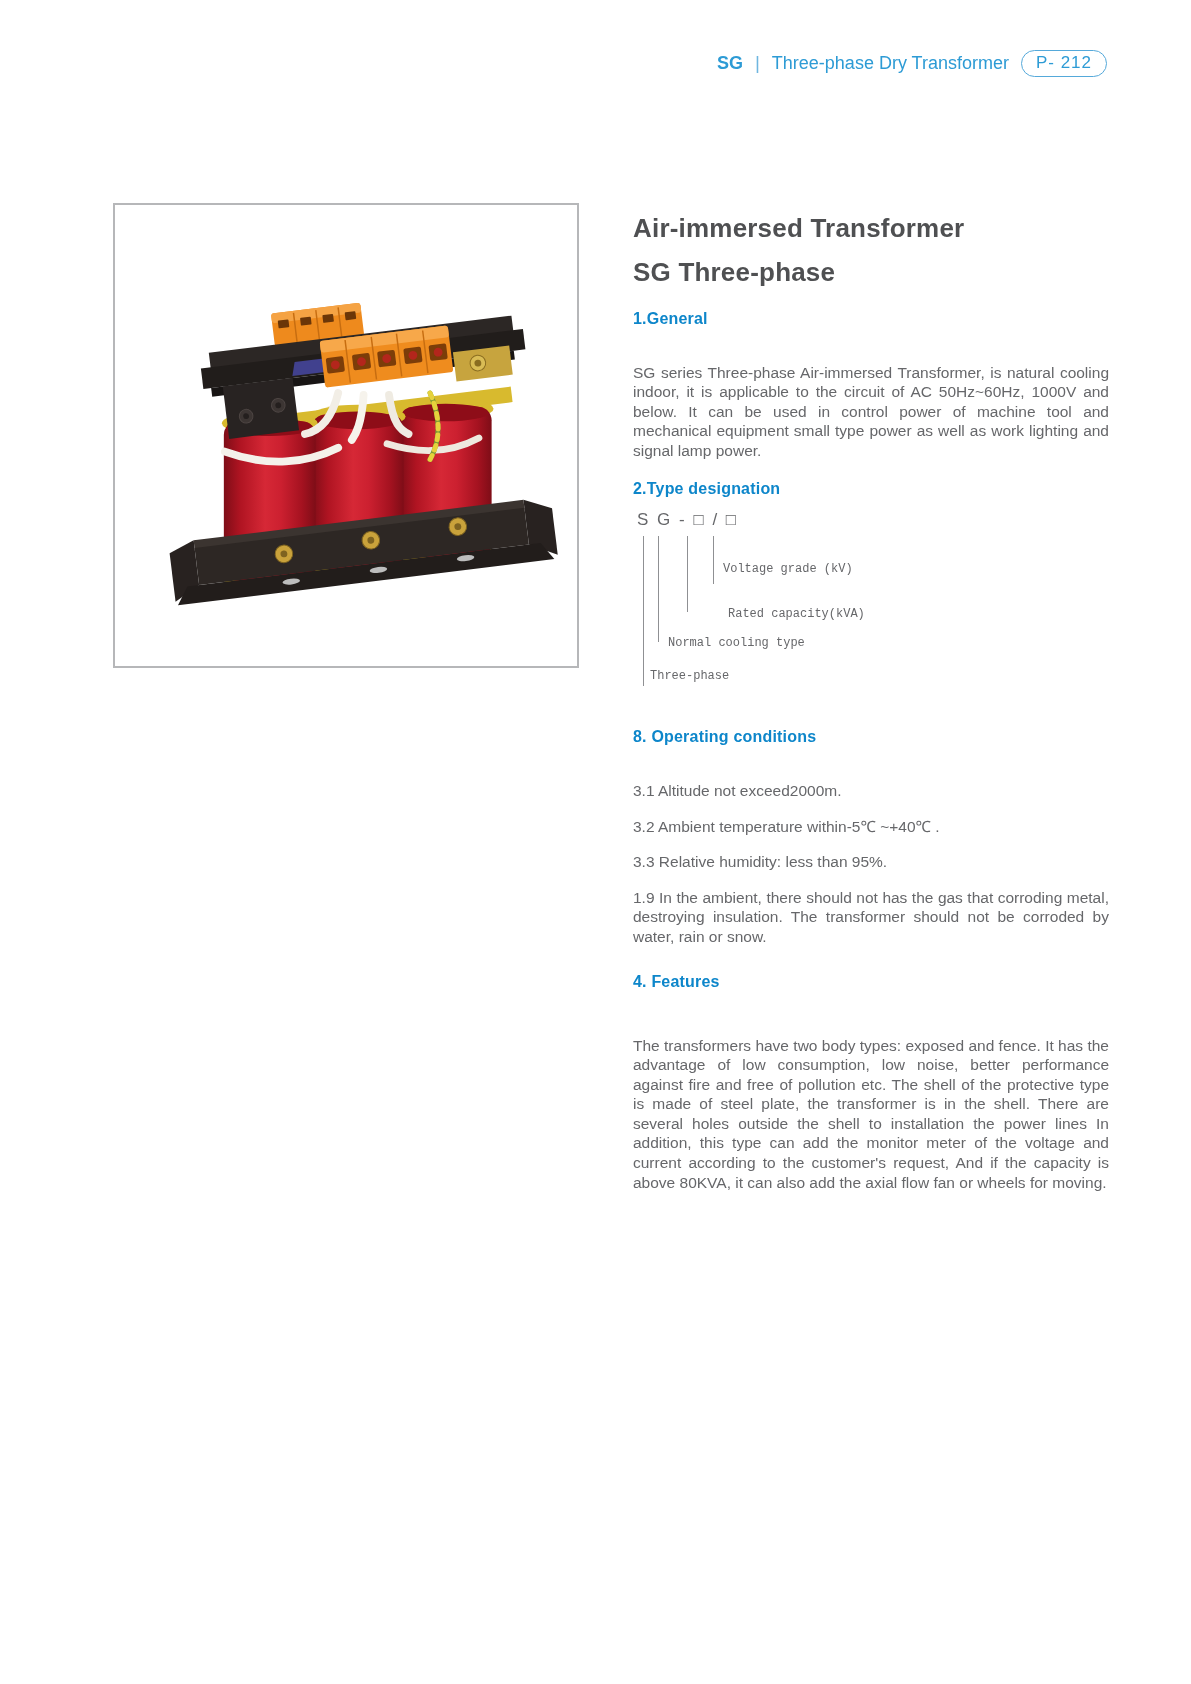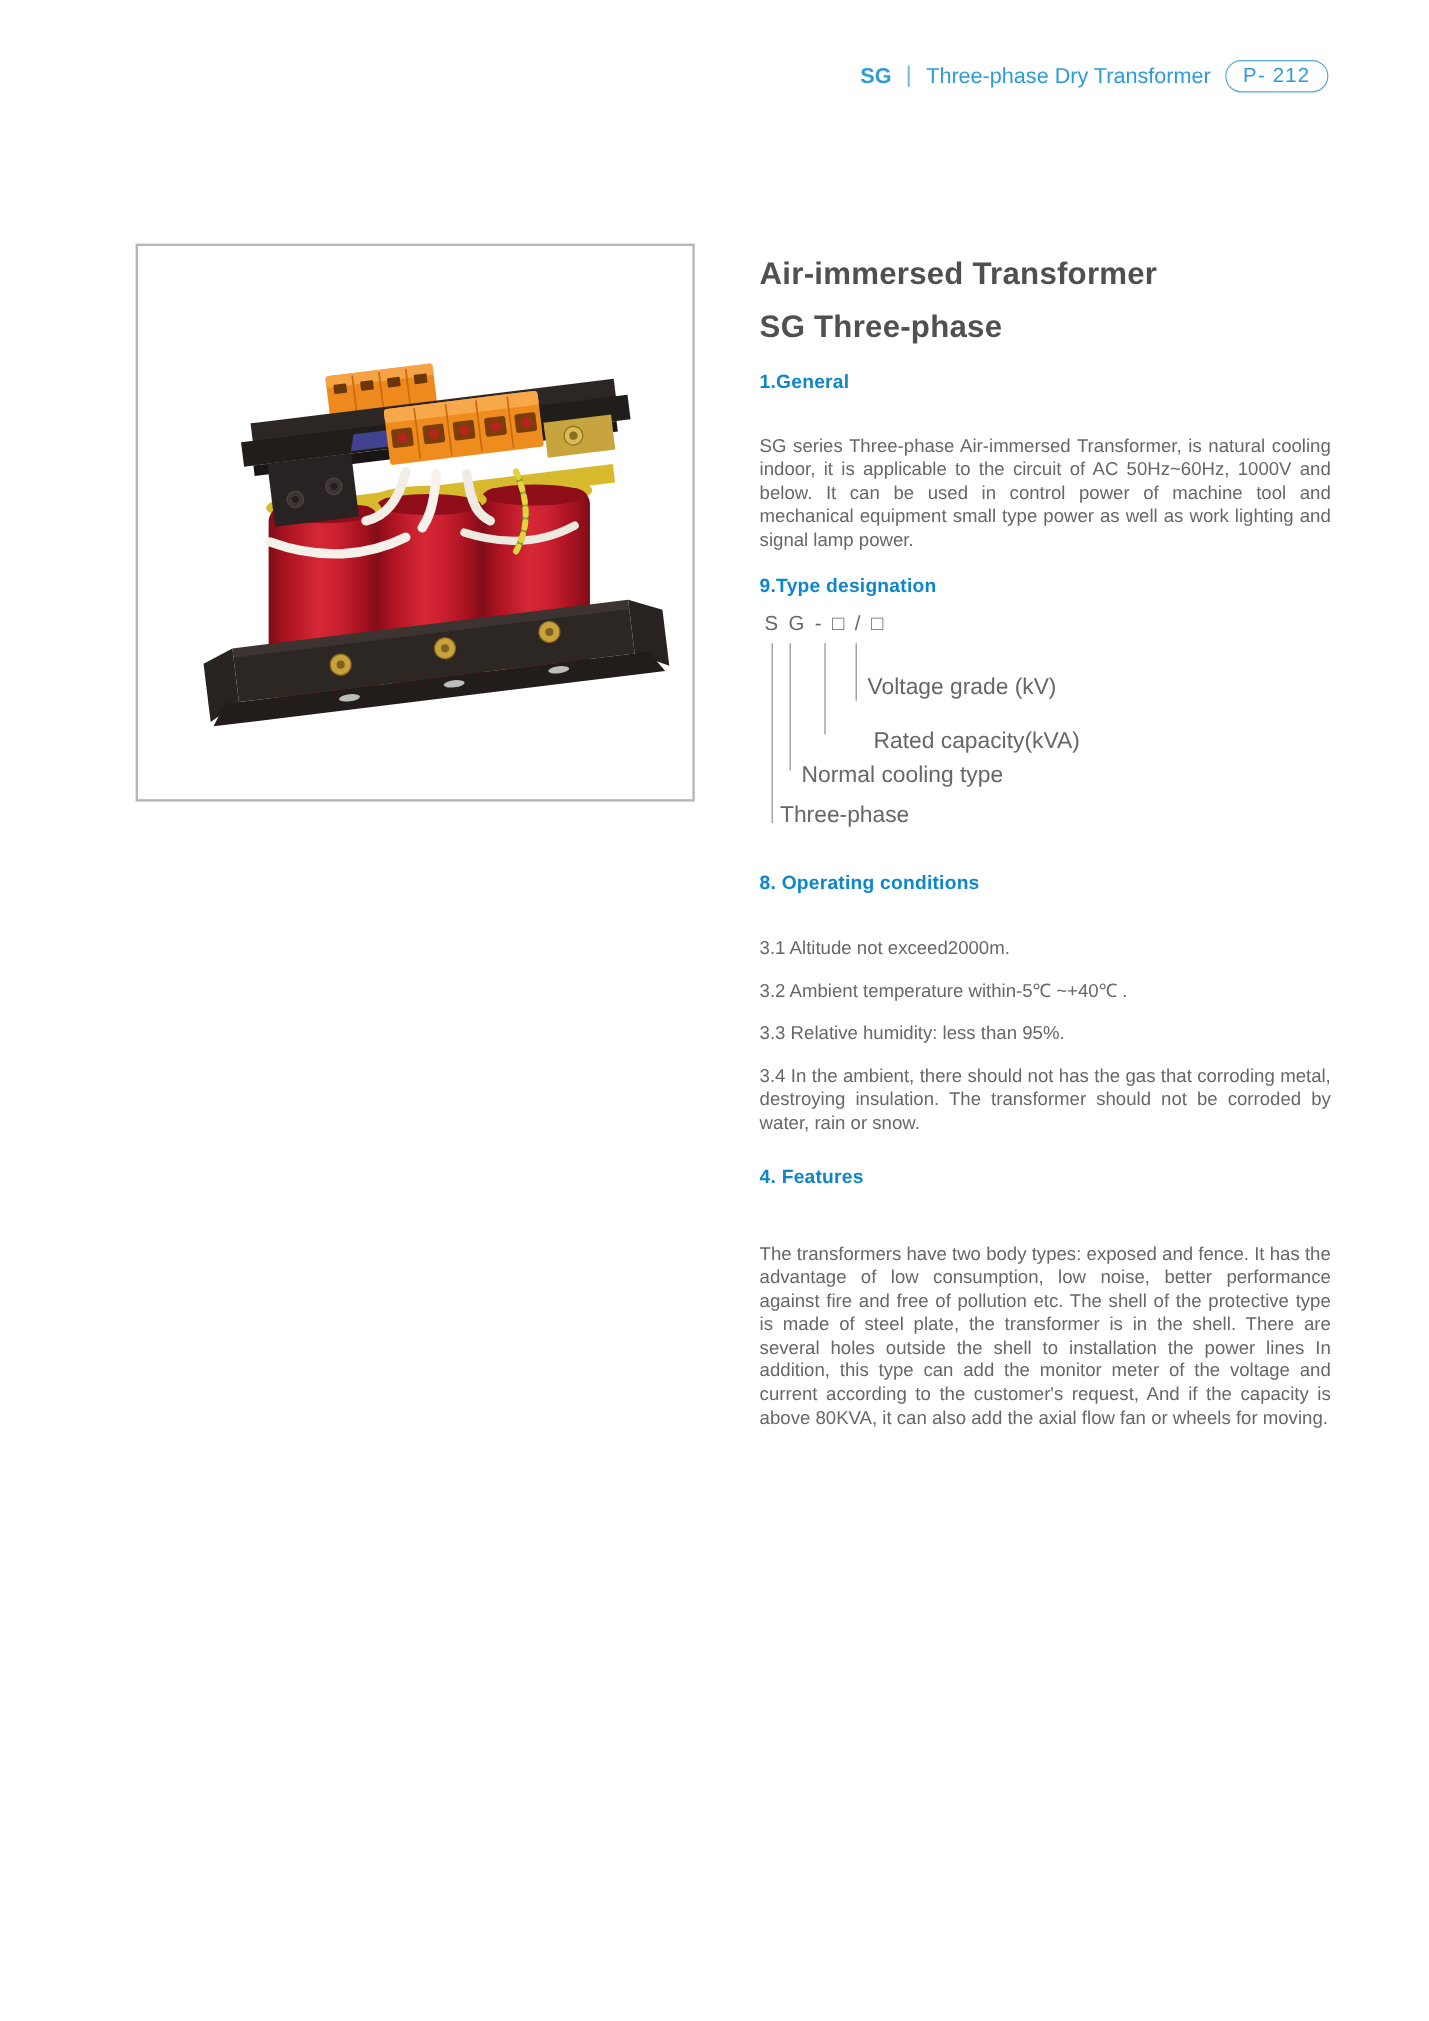--- a/index.html
+++ b/index.html
@@ -27,21 +27,21 @@
     font-weight:bold;color:var(--title-gray,#4f5052);letter-spacing:.2px;}
   .sec-h{position:absolute;left:633px;font-size:16px;line-height:26px;font-weight:bold;
     color:var(--accent-blue,#0d86ca);letter-spacing:.2px;margin:0;}
   .body-text{position:absolute;left:633px;width:476px;font-size:15.5px;line-height:19.6px;
     color:var(--body-gray,#66676a);text-align:justify;}
   .op-item{text-align:justify;margin:0 0 16px 0;}
   
   .designation{position:absolute;left:633px;top:510px;width:476px;height:195px;}
   .formula{position:absolute;left:4px;top:0;font-size:17px;letter-spacing:2px;color:var(--body-gray,#66676a);}
   .dline{position:absolute;width:1px;background:var(--line-gray,#8f9093);}
-  .dlabel{position:absolute;font-size:19px;color:var(--body-gray,#66676a);white-space:nowrap;}
+  .dlabel{position:absolute;font-size:12px;color:var(--body-gray,#66676a);white-space:nowrap;font-family:Liberation Mono, monospace;}
 </style>
 </head>
 <body>
 
 <div class="page">
 
   <header class="hdr">
     <span class="hdr-series">SG</span>
     <span class="hdr-sep">|</span>
     <span class="hdr-sub">Three-phase Dry Transformer</span>
@@ -165,37 +165,37 @@
   </figure>
 
   <h1 class="title">
     <div>Air-immersed Transformer</div>
     <div>SG Three-phase</div>
   </h1>
 
   <h2 class="sec-h" style="top:306px;">1.General</h2>
   <p class="body-text" style="top:347px;">SG series Three-phase Air-immersed Transformer,  is natural  cooling indoor, it is applicable to the circuit of AC  50Hz~60Hz, 1000V and below. It can be used in control  power of machine tool and mechanical equipment small type  power as well as work lighting and signal lamp power.</p>
 
-  <h2 class="sec-h" style="top:476px;">9.Type designation</h2>
+  <h2 class="sec-h" style="top:476px;">2.Type designation</h2>
   <div class="designation">
     <div class="formula">S G - □ / □</div>
     <div class="dline" style="left:10px;top:26px;height:150px;"></div>
     <div class="dline" style="left:25px;top:26px;height:106px;"></div>
     <div class="dline" style="left:54px;top:26px;height:76px;"></div>
     <div class="dline" style="left:80px;top:26px;height:48px;"></div>
     <div class="dlabel" style="left:90px;top:52px;">Voltage grade (kV)</div>
     <div class="dlabel" style="left:63px;top:97px;margin-left:32px;">Rated capacity(kVA)</div>
     <div class="dlabel" style="left:35px;top:126px;">Normal cooling type</div>
     <div class="dlabel" style="left:17px;top:159px;">Three-phase</div>
   </div>
 
   <h2 class="sec-h" style="top:724px;">8. Operating conditions</h2>
   <div class="body-text" style="top:781px;">
     <p class="op-item">3.1 Altitude not exceed2000m.</p>
     <p class="op-item">3.2 Ambient temperature within-5℃ ~+40℃ .</p>
     <p class="op-item">3.3 Relative humidity: less than 95%.</p>
-    <p class="op-item">3.4 In the ambient, there should not has the gas that corroding metal, destroying insulation. The transformer should not be corroded by water, rain or snow.</p>
+    <p class="op-item">1.9 In the ambient, there should not has the gas that corroding metal, destroying insulation. The transformer should not be corroded by water, rain or snow.</p>
   </div>
 
   <h2 class="sec-h" style="top:969px;">4. Features</h2>
   <p class="body-text" style="top:1020px;">The transformers have two body types: exposed and fence. It has the advantage of low consumption, low noise, better performance against fire and free of pollution etc. The shell of the protective type is made of steel plate, the transformer is in the shell. There are several holes outside the shell to installation the power lines In addition, this type can add the monitor meter of the voltage and current according to the customer's request, And if the capacity is above 80KVA, it can also add the axial flow fan or wheels for moving.</p>
 
 </div>
 
 </body></html>

